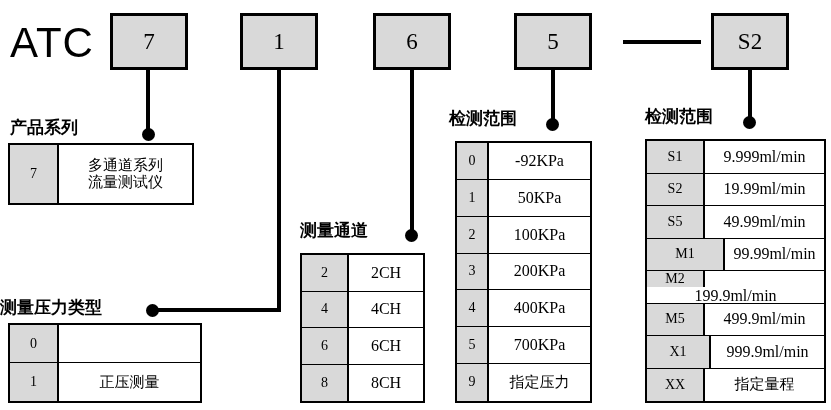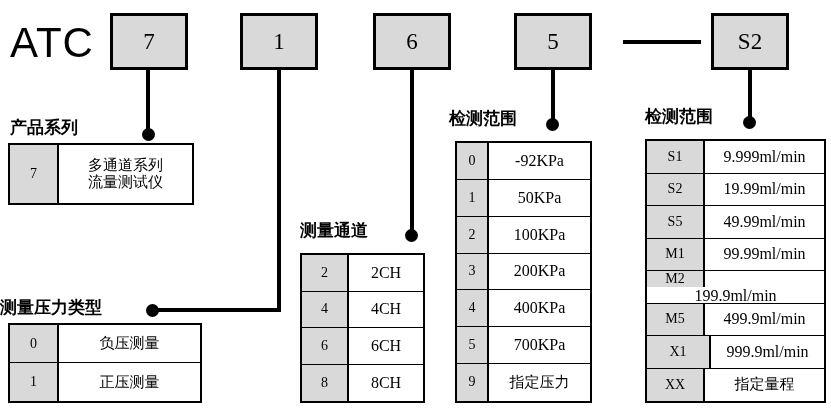--- a/index.html
+++ b/index.html
@@ -159,21 +159,20 @@
         <span>流量测试仪</span>
       </div>
     </div>
   </div>
 
   <div class="caption" style="left:0; top:299px;">测量压力类型</div>
 
   <div class="tbl" style="left:8px; top:323px; width:194px; height:80px;">
     <div class="row" style="height:50%;">
       <div class="c-code" style="width:49px;">0</div>
-      <div class="c-desc cjk">负压测量</div>
     </div>
     <div class="row" style="height:50%;">
       <div class="c-code" style="width:49px;">1</div>
       <div class="c-desc cjk">正压测量</div>
     </div>
   </div>
 
   <div class="caption" style="left:300px; top:222px;">测量通道</div>
 
   <div class="tbl" style="left:300px; top:253px; width:125px; height:150px;">
@@ -237,21 +236,21 @@
     </div>
     <div class="row" style="height:12.5%;">
       <div class="c-code" style="width:58px;">S2</div>
       <div class="c-desc">19.99ml/min</div>
     </div>
     <div class="row" style="height:12.5%;">
       <div class="c-code" style="width:58px;">S5</div>
       <div class="c-desc">49.99ml/min</div>
     </div>
     <div class="row" style="height:12.5%;">
-      <div class="c-code" style="width:58px;">M1</div>
+      <div class="c-code" style="width:78px;">M1</div>
       <div class="c-desc">99.99ml/min</div>
     </div>
     <div class="row" style="height:12.5%;flex-direction:column;">
       <div class="c-code" style="width:58px;">M2</div>
       <div class="c-desc">199.9ml/min</div>
     </div>
     <div class="row" style="height:12.5%;">
       <div class="c-code" style="width:58px;">M5</div>
       <div class="c-desc">499.9ml/min</div>
     </div>

